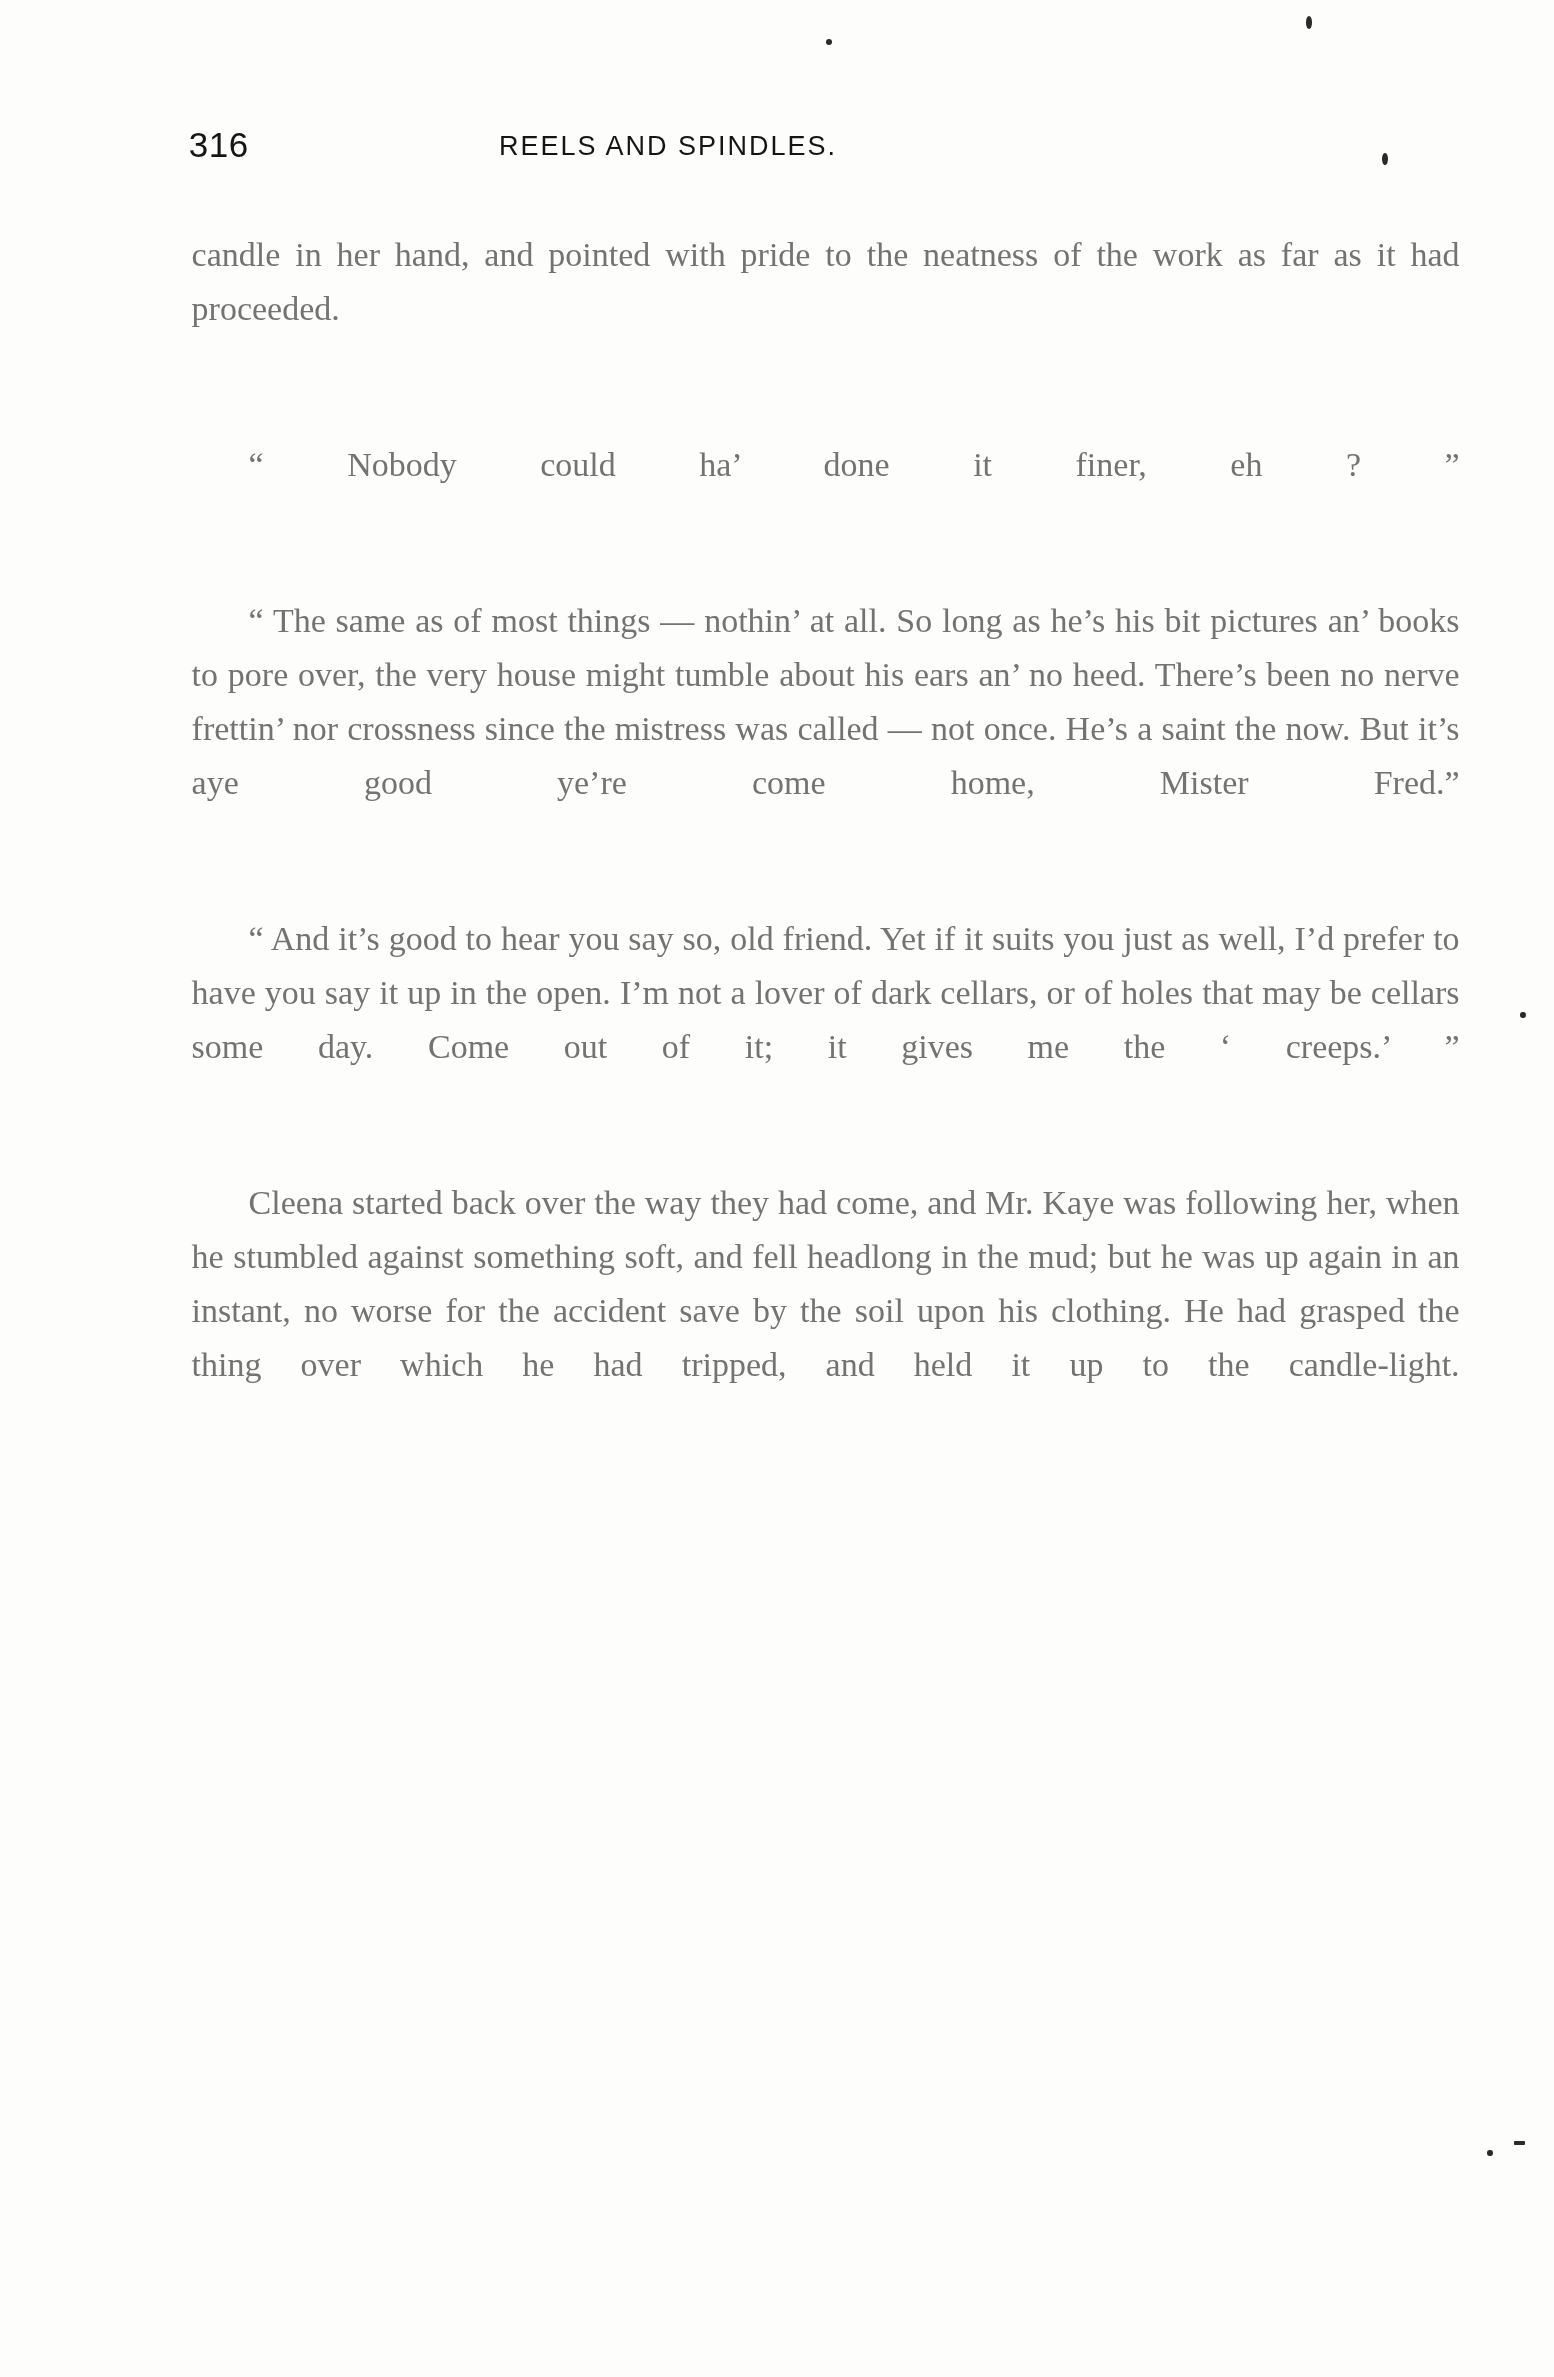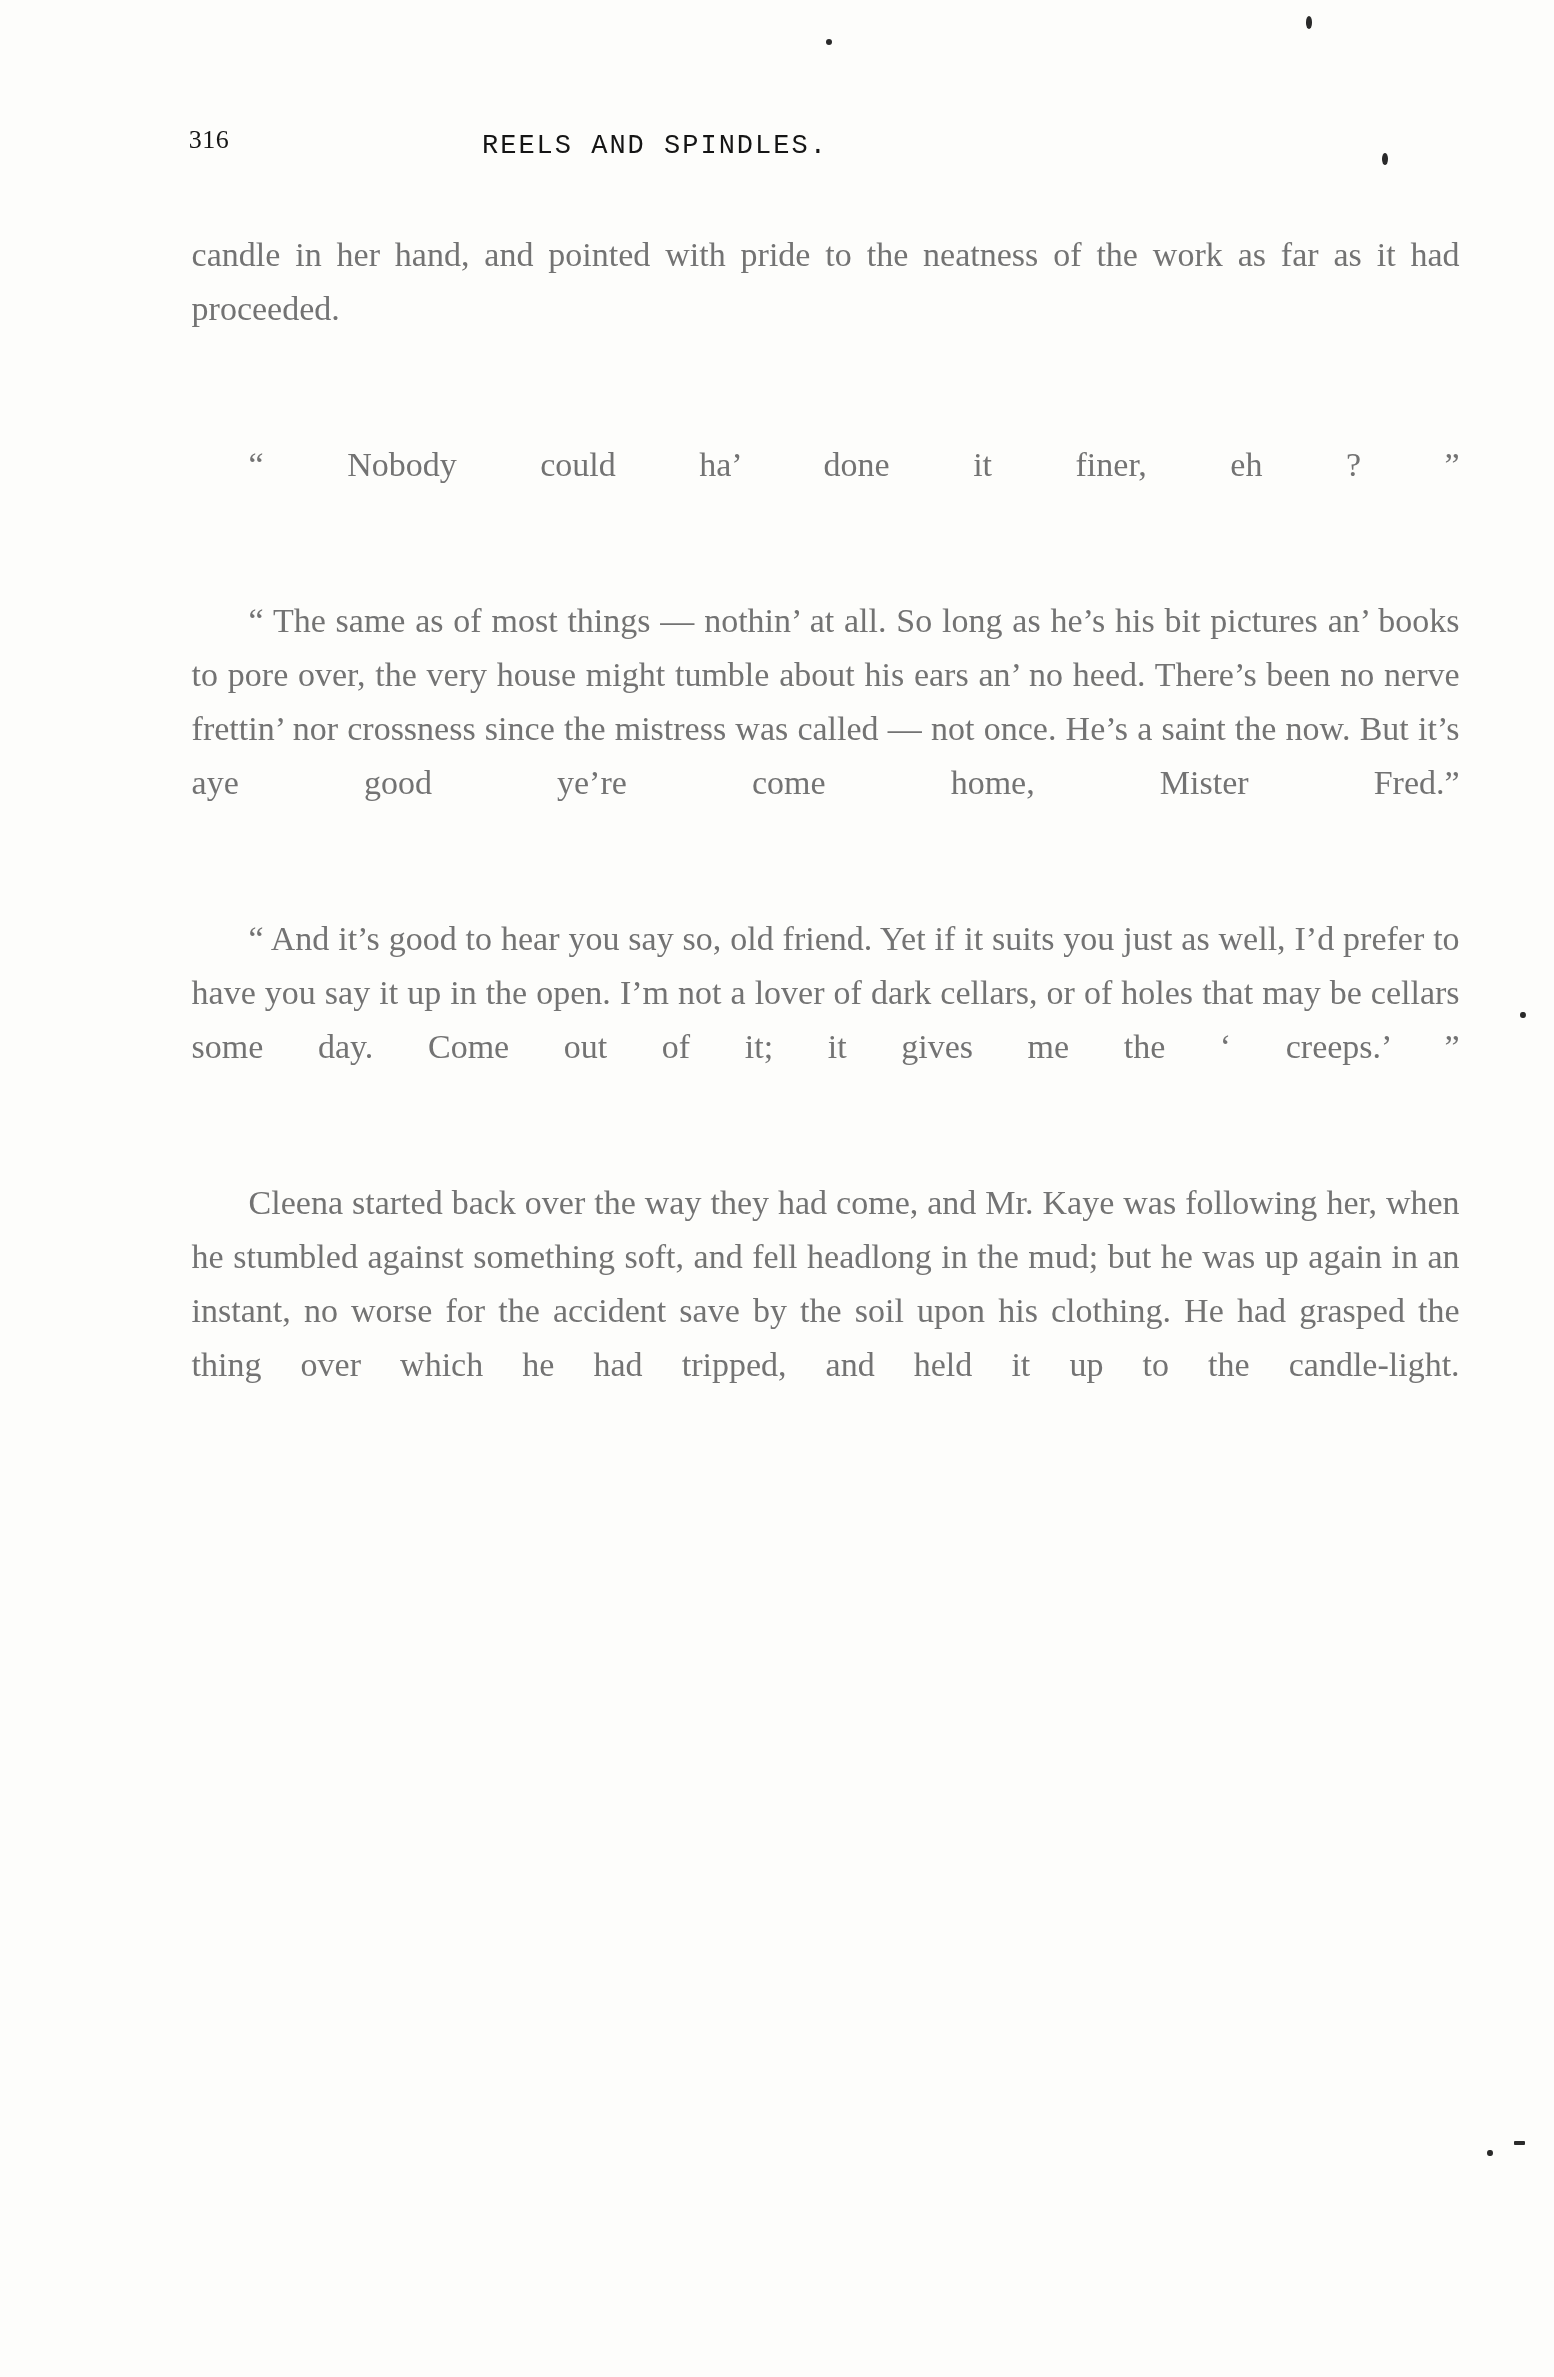--- a/index.html
+++ b/index.html
@@ -31,32 +31,32 @@
   }
   .header-row {
     position: relative;
     height: 82px;
     display: block;
   }
   .folio {
     position: absolute;
     left: 1.8px;
     top: 16.4px;
-    font-size: 26px;
+    font-size: 35px;
     letter-spacing: 0.5px;
-    font-family: Liberation Serif, serif;
+    font-family: Liberation Sans, sans-serif;
   }
   .running-head {
     position: absolute;
-    left: 295px;
+    left: 312px;
     top: 22px;
     font-size: 27px;
     letter-spacing: 2px;
     font-variant: small-caps;
-    font-family: Liberation Mono, monospace;
+    font-family: Liberation Sans, sans-serif;
   }
   .speck {
     position: absolute;
     background: #2a2a2a;
     border-radius: 50%;
   }
   .body-text {
     position: absolute;
     left: 4.6px;
     top: 119px;

